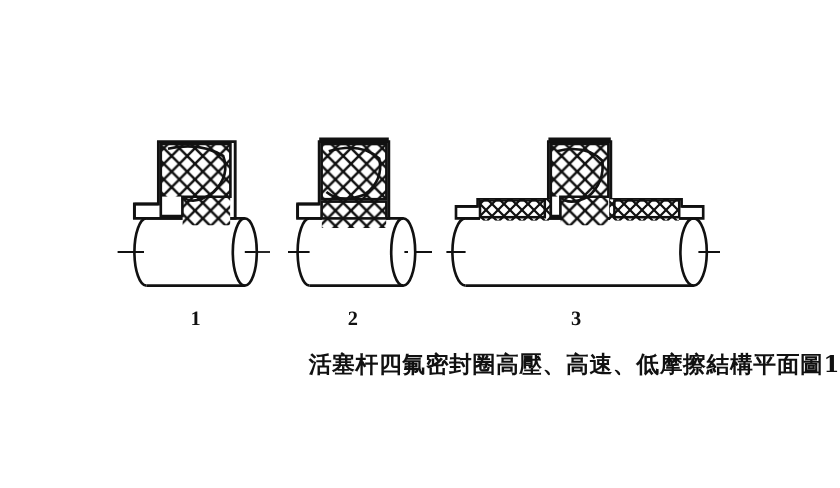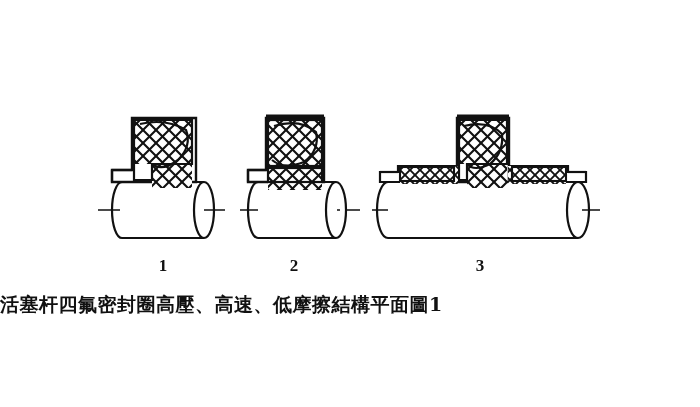--- a/index.html
+++ b/index.html
@@ -25,21 +25,21 @@
     left: 0; top: 0;
     width: 700px;
     height: 407px;
     display: block;
   }
   .caption-layer {
     position: absolute;
     left: 0;
     top: 292px;
     width: 700px;
-    text-align: left;
+    text-align: right;
     pointer-events: none;
   }
   .caption-text {
     display: inline-block;
     font-family: "DejaVu Serif", "Liberation Serif", serif;
     font-weight: bold;
     font-size: 19px;
     line-height: 24px;
     letter-spacing: 0.5px;
     color: #111111;

